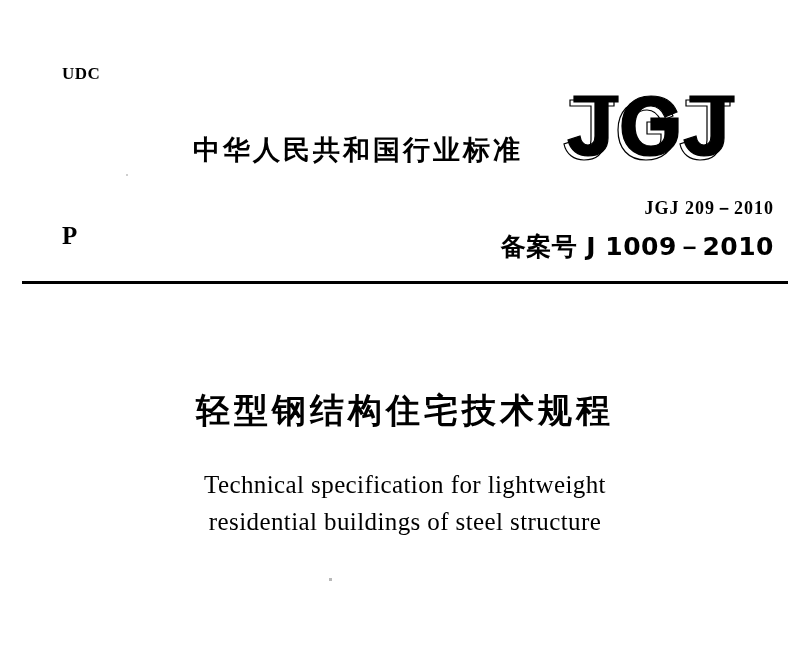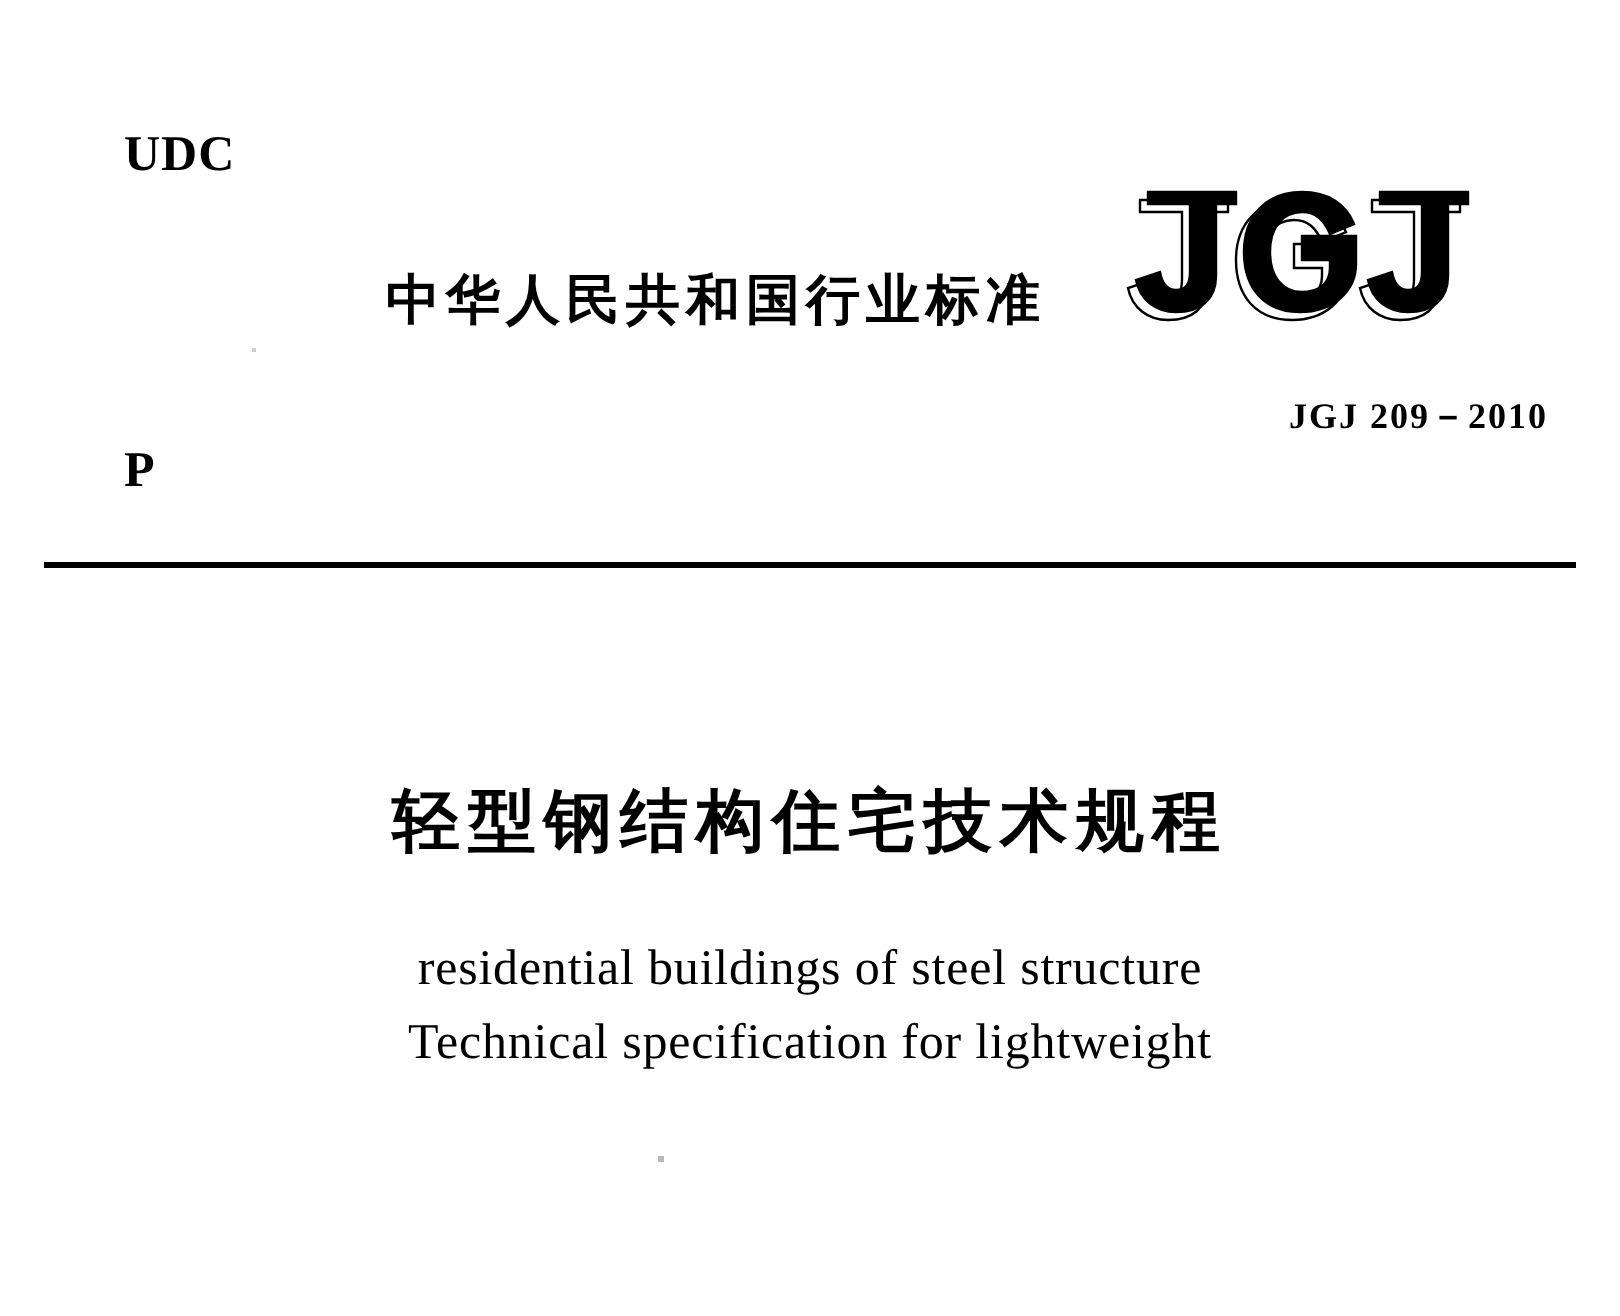--- a/index.html
+++ b/index.html
@@ -23,21 +23,21 @@
     background: #ffffff;
   }
 
   
   .udc {
     position: absolute;
     left: 62px;
     top: 64px;
     font-family: "Liberation Serif", serif;
     font-weight: bold;
-    font-size: 25px;
+    font-size: 17px;
     letter-spacing: 0.5px;
   }
   .pmark {
     position: absolute;
     left: 62px;
     top: 222px;
     font-family: "Liberation Serif", serif;
     font-weight: bold;
     font-size: 25px;
   }
@@ -156,26 +156,27 @@
 
         <path d="M124,8 L168,8 L168,14 L158,14 L158,50 C158,62 150,68 138,68 C128,68 120,62 118,52 L130,48 C131,54 134,57 138,57 C143,57 145,54 145,48 L145,14 L124,14 Z" fill="#ffffff"></path>
         <path d="M128,4 L172,4 L172,10 L162,10 L162,46 C162,58 154,64 142,64 C132,64 124,58 122,48 L134,44 C135,50 138,53 142,53 C147,53 149,50 149,44 L149,10 L128,10 Z"></path>
       </g>
     </svg>
   </div>
 
   <div class="pmark">P</div>
 
   <div class="code-line1">JGJ 209－2010</div>
+  <div class="code-line2">备案号 J 1009－2010</div>
 
   <div class="rule-top"></div>
 
   <div class="title-cn">轻型钢结构住宅技术规程</div>
 
   <div class="title-en">
+    <div>Technical specification for lightweight</div>
     <div>residential buildings of steel structure</div>
-    <div>Technical specification for lightweight</div>
   </div>
 
   <div class="speck1"></div>
   <div class="speck2"></div>
 
 </div>
 
 </body></html>

